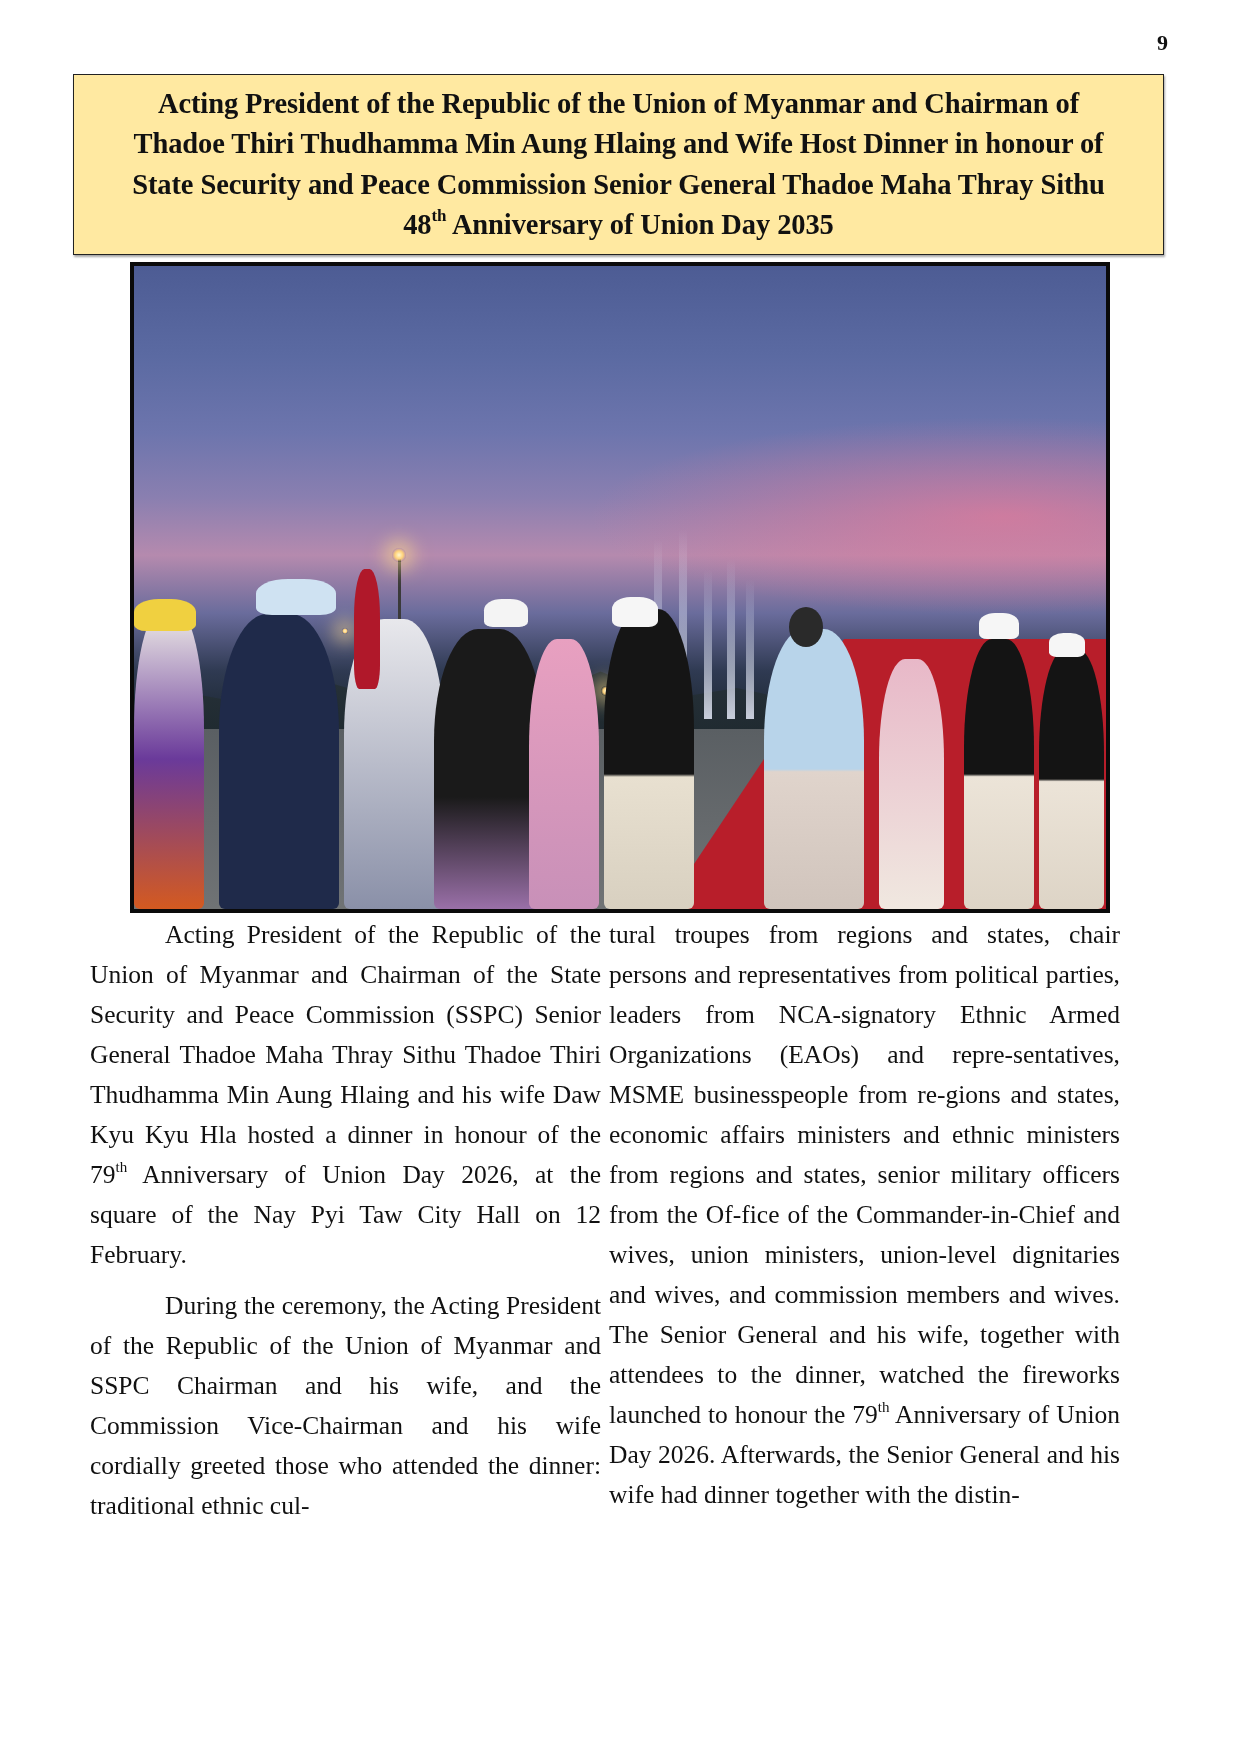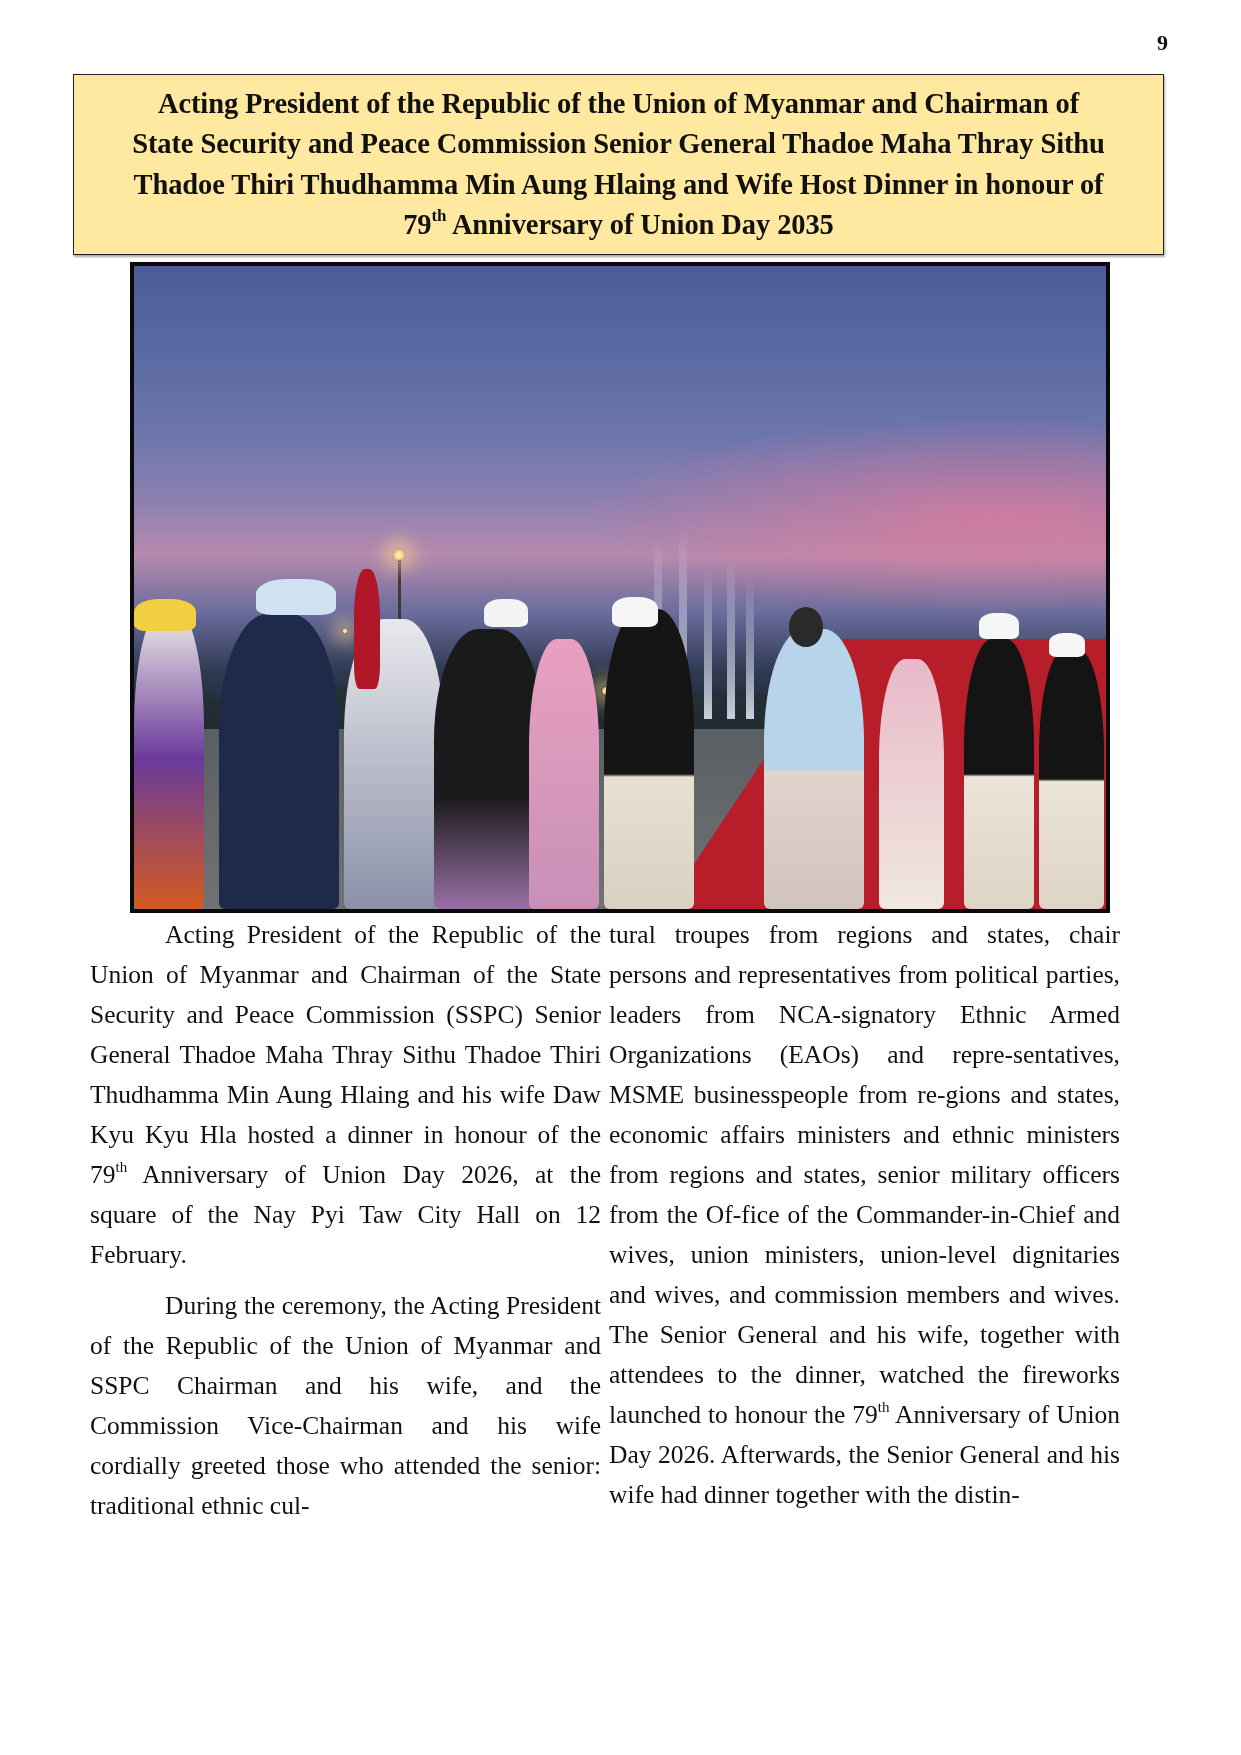--- a/index.html
+++ b/index.html
@@ -42,23 +42,23 @@
   .col-right { left:609px; top:915px; }
 </style>
 </head>
 <body>
 
 <div class="page-num">9</div>
 
 <div class="title-box">
   <div class="title-text">
     <div>Acting President of the Republic of the Union of Myanmar and Chairman of</div>
+    <div>Thadoe Thiri Thudhamma Min Aung Hlaing and Wife Host Dinner in honour of</div>
     <div>State Security and Peace Commission Senior General Thadoe Maha Thray Sithu</div>
-    <div>Thadoe Thiri Thudhamma Min Aung Hlaing and Wife Host Dinner in honour of</div>
-    <div><span>79</span><sup>th</sup><span> Anniversary of Union Day 2035</span></div>
+    <div><span>48</span><sup>th</sup><span> Anniversary of Union Day 2035</span></div>
   </div>
 </div>
 
 <div class="photo" title="Senior General and his wife greeting guests in traditional ethnic attire on a red carpet at dusk, with illuminated fountains and lamp posts in the background">
   <div class="sky-glow"></div>
   <div class="trees"></div>
   <div class="fountain" style="left:520px;height:180px;"></div>
   <div class="fountain" style="left:545px;height:190px;"></div>
   <div class="fountain" style="left:570px;height:150px;"></div>
   <div class="fountain" style="left:593px;height:160px;"></div>
@@ -86,18 +86,18 @@
     <div class="person" style="left:745px;width:65px;height:250px;background:linear-gradient(180deg,#e8b8c8,#f0e8e0);"></div>
     <div class="person" style="left:830px;width:70px;height:270px;background:linear-gradient(180deg,#141414 0%,#141414 50%,#ece4d8 51%,#ddd4c6 100%);"></div>
     <div class="hat" style="left:845px;top:64px;width:40px;height:26px;background:#f6f6f6;"></div>
     <div class="person" style="left:905px;width:65px;height:260px;background:linear-gradient(180deg,#141414 0%,#141414 50%,#ece4d8 51%,#ddd4c6 100%);"></div>
     <div class="hat" style="left:915px;top:84px;width:36px;height:24px;background:#f6f6f6;"></div>
   </div>
 </div>
 
 <div class="col col-left">
   <p class="indent"><span>Acting President of the Republic of the Union of Myanmar and Chairman of the State Security and Peace Commission (SSPC) Senior General Thadoe Maha Thray Sithu Thadoe Thiri Thudhamma Min Aung Hlaing and his wife Daw Kyu Kyu Hla hosted a dinner in honour of the 79</span><sup>th</sup><span> Anniversary of Union Day 2026, at the square of the Nay Pyi Taw City Hall on 12 February.</span></p>
-  <p class="indent">During the ceremony, the Acting President of the Republic of the Union of Myanmar and SSPC Chairman and his wife, and the Commission Vice-Chairman and his wife cordially greeted those who attended the senior: traditional ethnic cul-</p>
+  <p class="indent">During the ceremony, the Acting President of the Republic of the Union of Myanmar and SSPC Chairman and his wife, and the Commission Vice-Chairman and his wife cordially greeted those who attended the dinner: traditional ethnic cul-</p>
 </div>
 
 <div class="col col-right">
   <p><span>tural troupes from regions and states, chair persons and representatives from political parties, leaders from NCA-signatory Ethnic Armed Organizations (EAOs) and repre-sentatives, MSME businesspeople from re-gions and states, economic affairs ministers and ethnic ministers from regions and states, senior military officers from the Of-fice of the Commander-in-Chief and wives, union ministers, union-level dignitaries and wives, and commission members and wives. The Senior General and his wife, together with attendees to the dinner, watched the fireworks launched to honour the 79</span><sup>th</sup><span> Anniversary of Union Day 2026. Afterwards, the Senior General and his wife had dinner together with the distin-</span></p>
 </div>
 
 </body></html>

